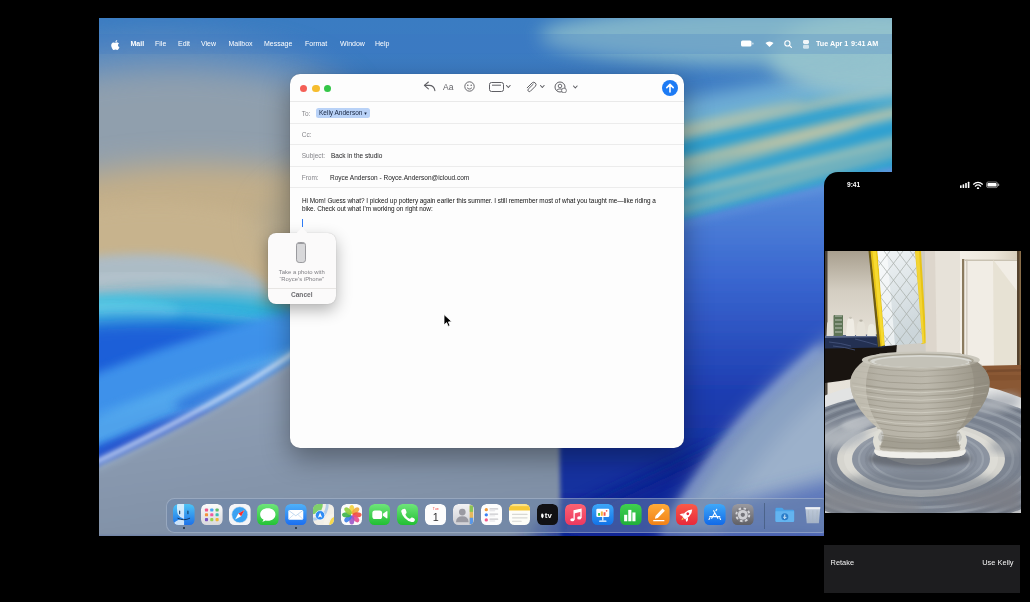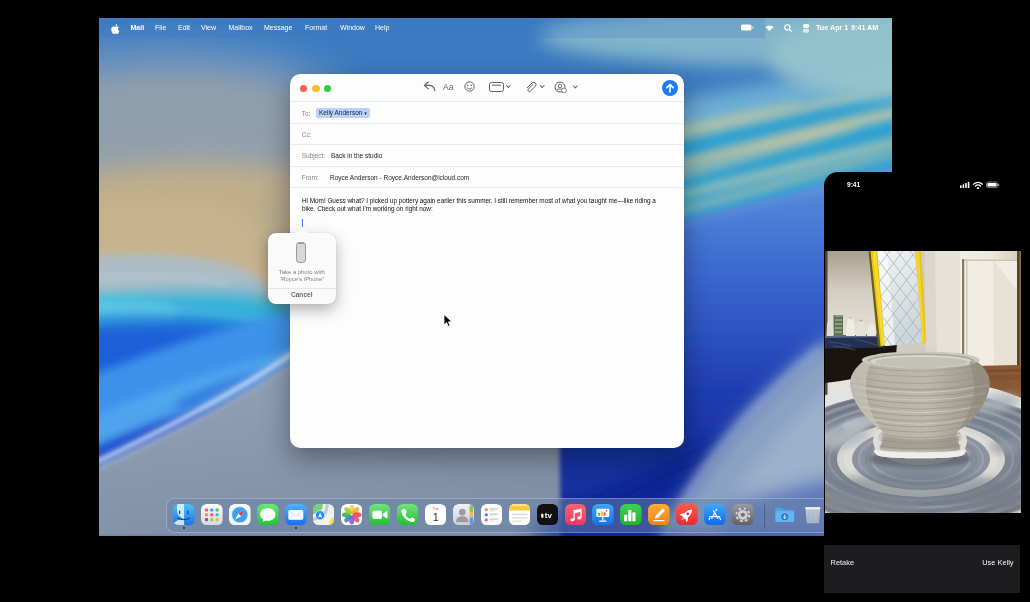--- a/index.html
+++ b/index.html
@@ -2,21 +2,21 @@
 <html><head>
 <meta charset="utf-8">
 <style>
 * { margin:0; padding:0; box-sizing:border-box; }
 html,body { width:1030px; height:602px; background:#000; overflow:hidden;
   font-family:"Liberation Sans", sans-serif; }
 #desktop { position:absolute; left:99px; top:18px; width:793px; height:518px;
   overflow:hidden; background:#4a86c2; }
 #wall { position:absolute; left:0; top:0; }
 
-#menubar { position:absolute; left:0; top:0; width:666px; height:20px;
+#menubar { position:absolute; left:0; top:16px; width:793px; height:20px;
   background:rgba(60,120,195,0.22); color:#fff; font-size:7px; }
 #menubar span.mi { position:absolute; top:0; height:20px; line-height:20px; white-space:nowrap; }
 #menubar svg.mi { position:absolute; }
 
 #mailwin { position:absolute; left:190.5px; top:56px; width:394.5px; height:373.5px;
   background:#fdfdfd; border-radius:10px;
   box-shadow:0 10px 28px rgba(0,0,0,0.38), 0 0 1px rgba(0,0,0,0.3); }
 .tl { position:absolute; top:10.7px; width:7.6px; height:7.6px; border-radius:50%; }
 #toolsep { position:absolute; left:0; right:0; top:27.2px; height:1px; background:#e9e9e9; }
 .frow { position:absolute; left:0; right:0; height:1px; background:#ececec; }

